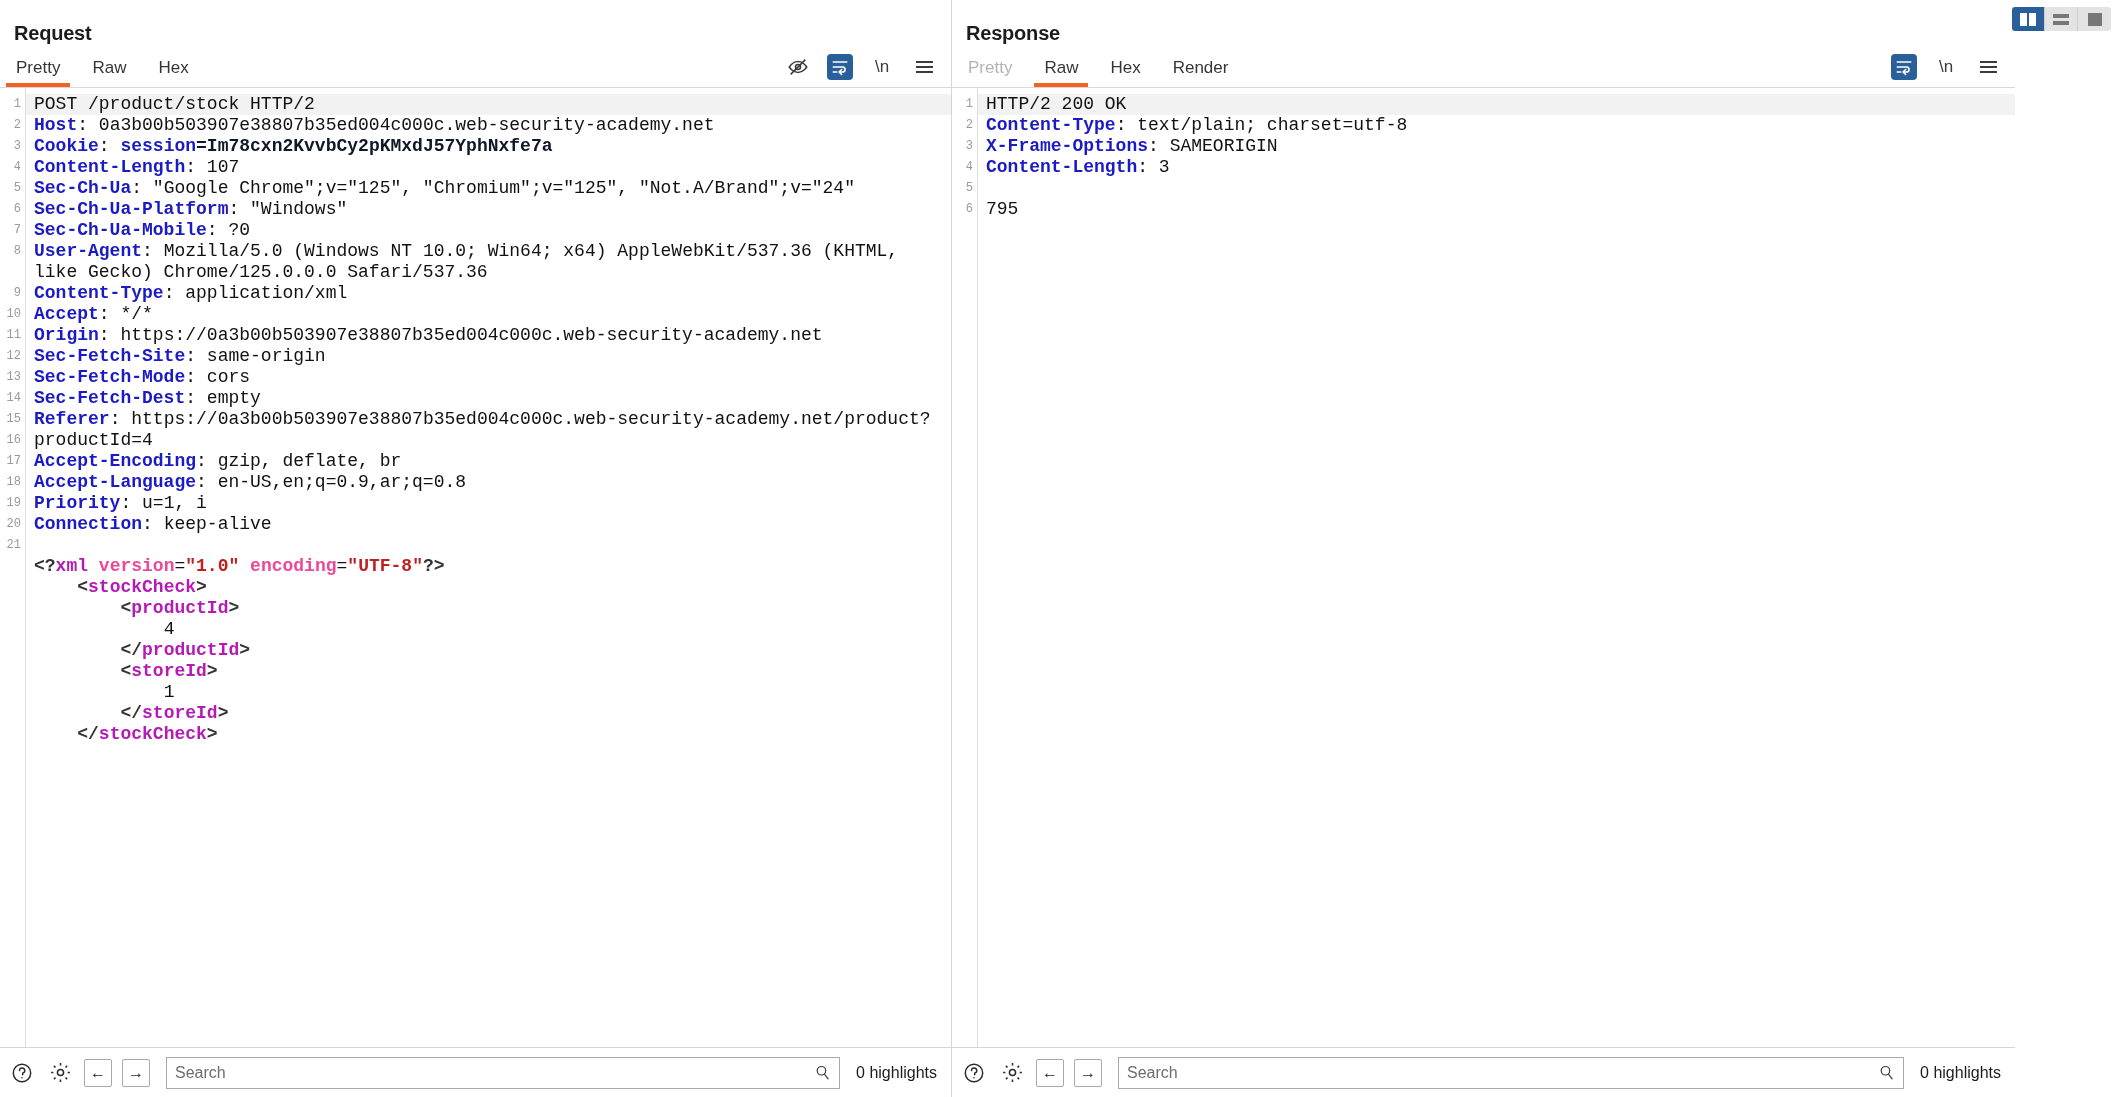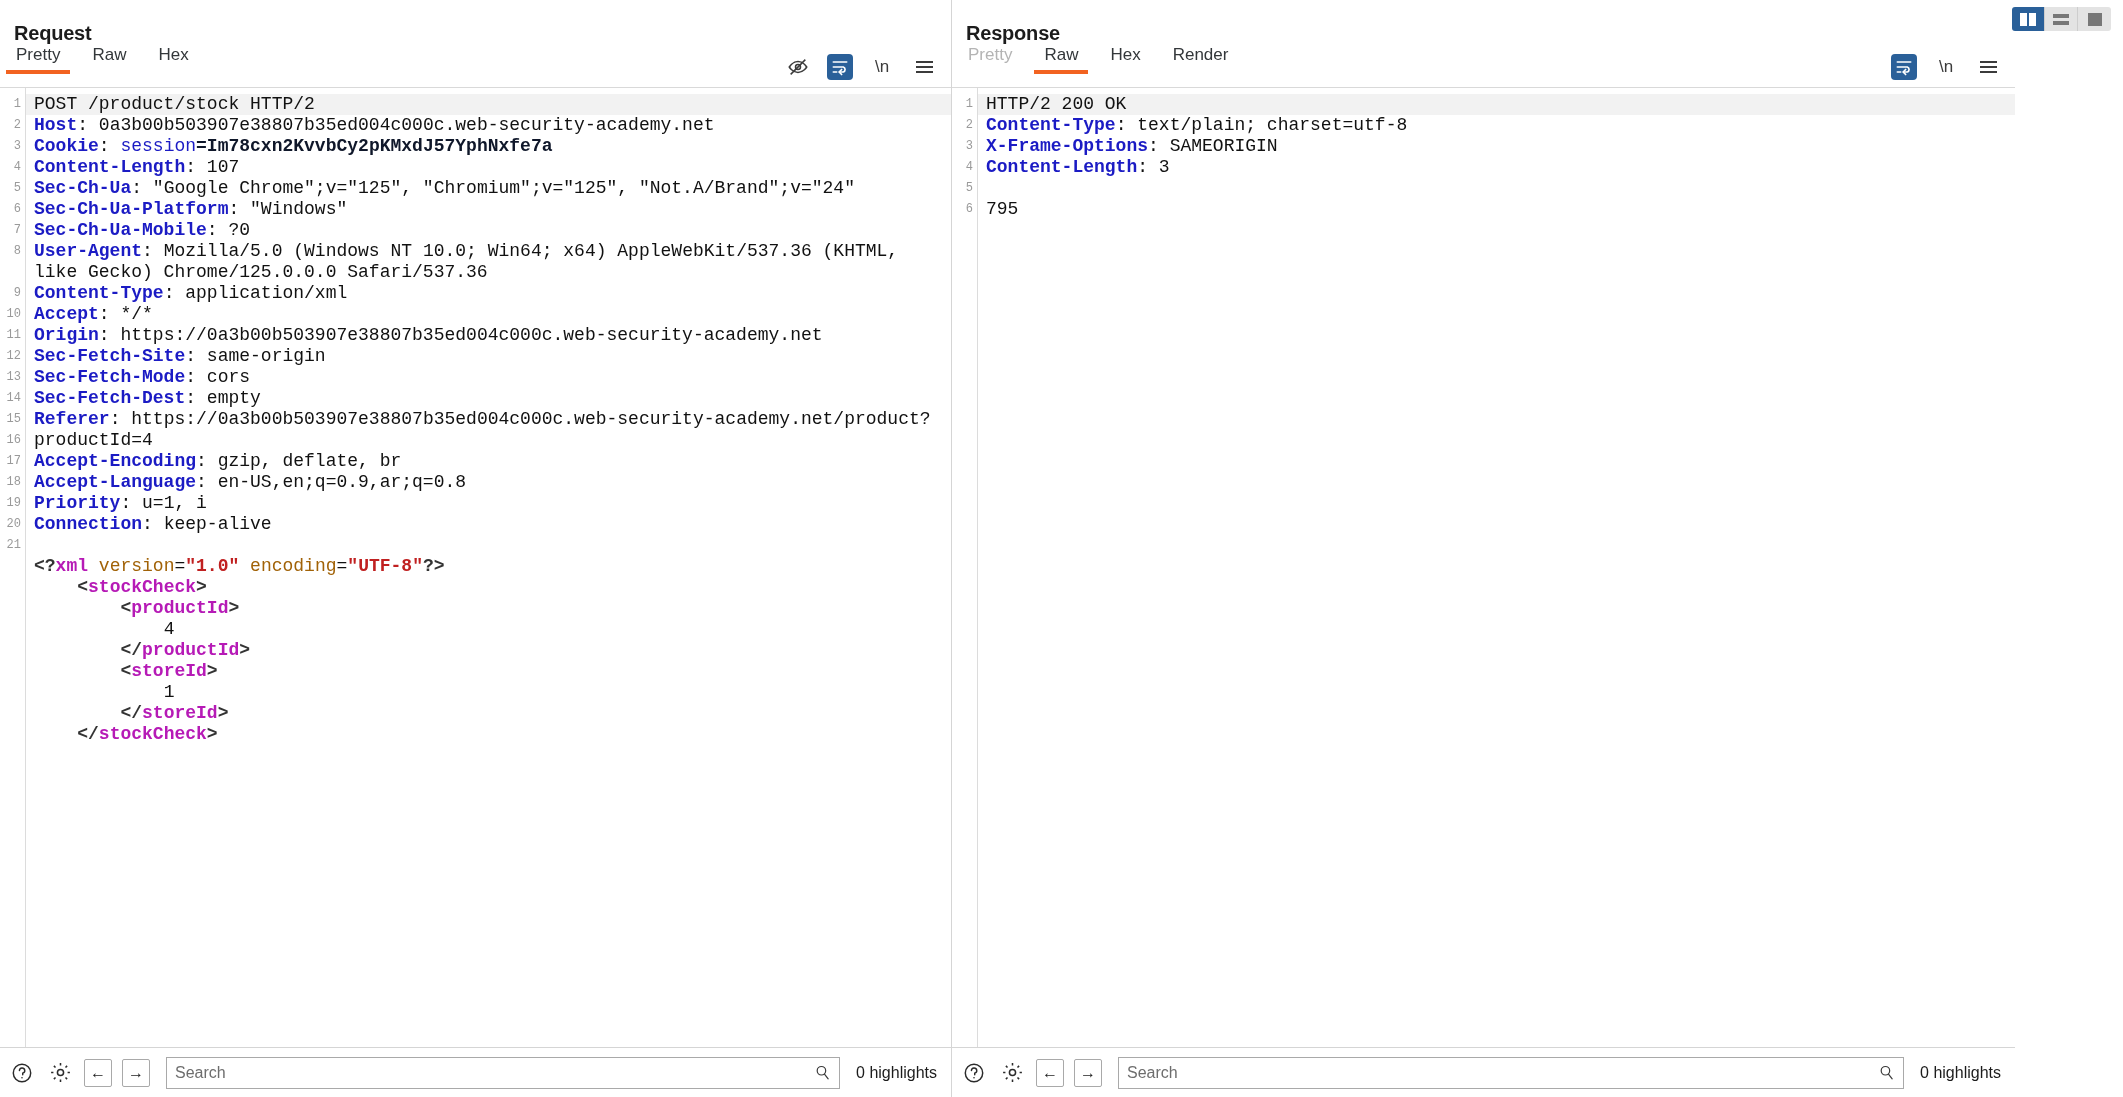--- a/index.html
+++ b/index.html
@@ -43,21 +43,21 @@
   .pane-title {
     font-size: 20px; font-weight: bold; color: #1c1c1c;
     padding: 22px 0 0 14px; letter-spacing: -0.2px;
   }
 
   
   .tabs-row {
     display: flex; align-items: flex-end; justify-content: space-between;
     padding: 0 14px 0 0; height: 42px; position: relative;
   }
-  .tabs { display: flex; align-items: flex-start; height: 42px; }
+  .tabs { display: flex; align-items: flex-end; height: 42px; }
   .tab {
     font-size: 17px; color: #33373a; padding: 0 16px 9px 16px;
     position: relative; cursor: pointer; white-space: nowrap;
   }
   .tab.disabled { color: #b4b4b4; }
   .tab.active::after {
     content: ""; position: absolute; left: 6px; right: 6px; bottom: 0;
     height: 4px; background: #f26321;
   }
   .tool-icons { display: flex; align-items: center; gap: 16px; padding-bottom: 7px; }
@@ -89,25 +89,25 @@
     flex: 1; padding-top: 6px; padding-left: 8px;
     font-family: "Liberation Mono", monospace;
     font-size: 18px; line-height: 21px; color: #111;
     white-space: pre-wrap; word-break: break-word;
     overflow: hidden;
   }
   .code .ln { min-height: 21px; }
   .code .ln.first { background: #f2f2f2; margin-left: -8px; padding-left: 8px; }
   .hdr-name { color: #1b1bc4; font-weight: bold; }
   .hdr-val  { color: #111; }
-  .ck-name  { color: #1b1bc4; font-weight: normal; }
+  .ck-name  { color: #1b1bc4; font-weight: bold; }
   .ck-val   { color: #0f172a; font-weight: bold; }
   .xml-tag  { color: #b61ab6; font-weight: bold; }
   .xml-br   { color: #333; font-weight: bold; }
-  .xml-attr { color: #a16207; font-weight: normal; }
+  .xml-attr { color: #ec4899; font-weight: bold; }
   .xml-str  { color: #c02020; font-weight: bold; }
   .xml-txt  { color: #111; }
 
   
   .bottom-bar {
     height: 50px; flex: 0 0 50px;
     border-top: 1px solid #d5d5d5;
     display: flex; align-items: center; gap: 10px;
     padding: 0 14px 0 8px; background: #fff;
   }

